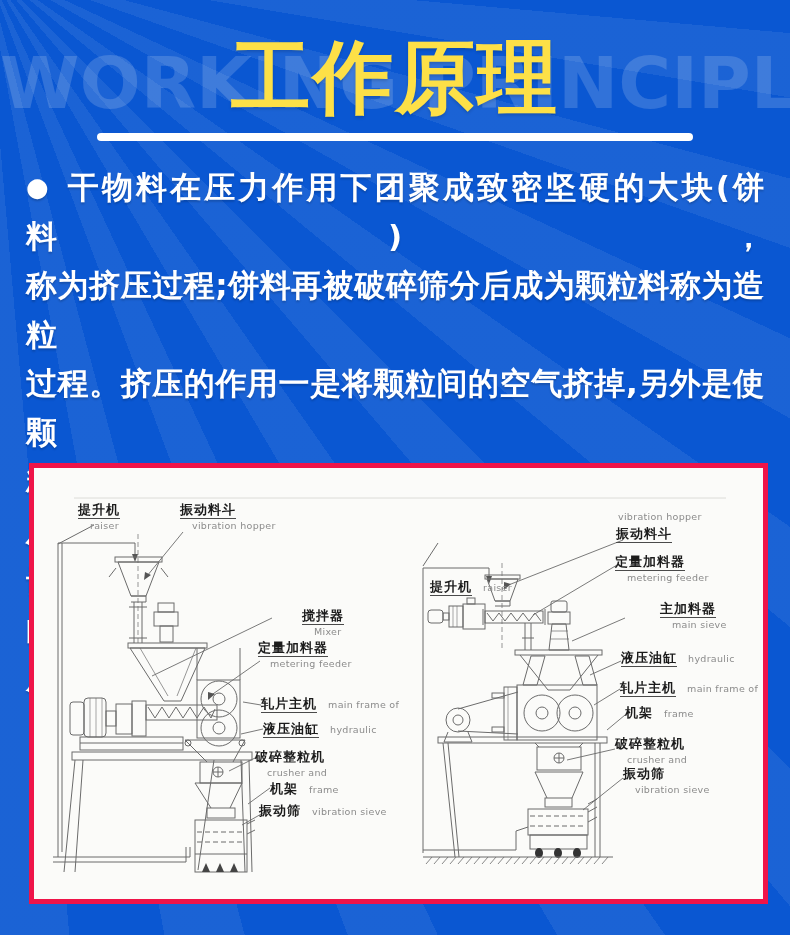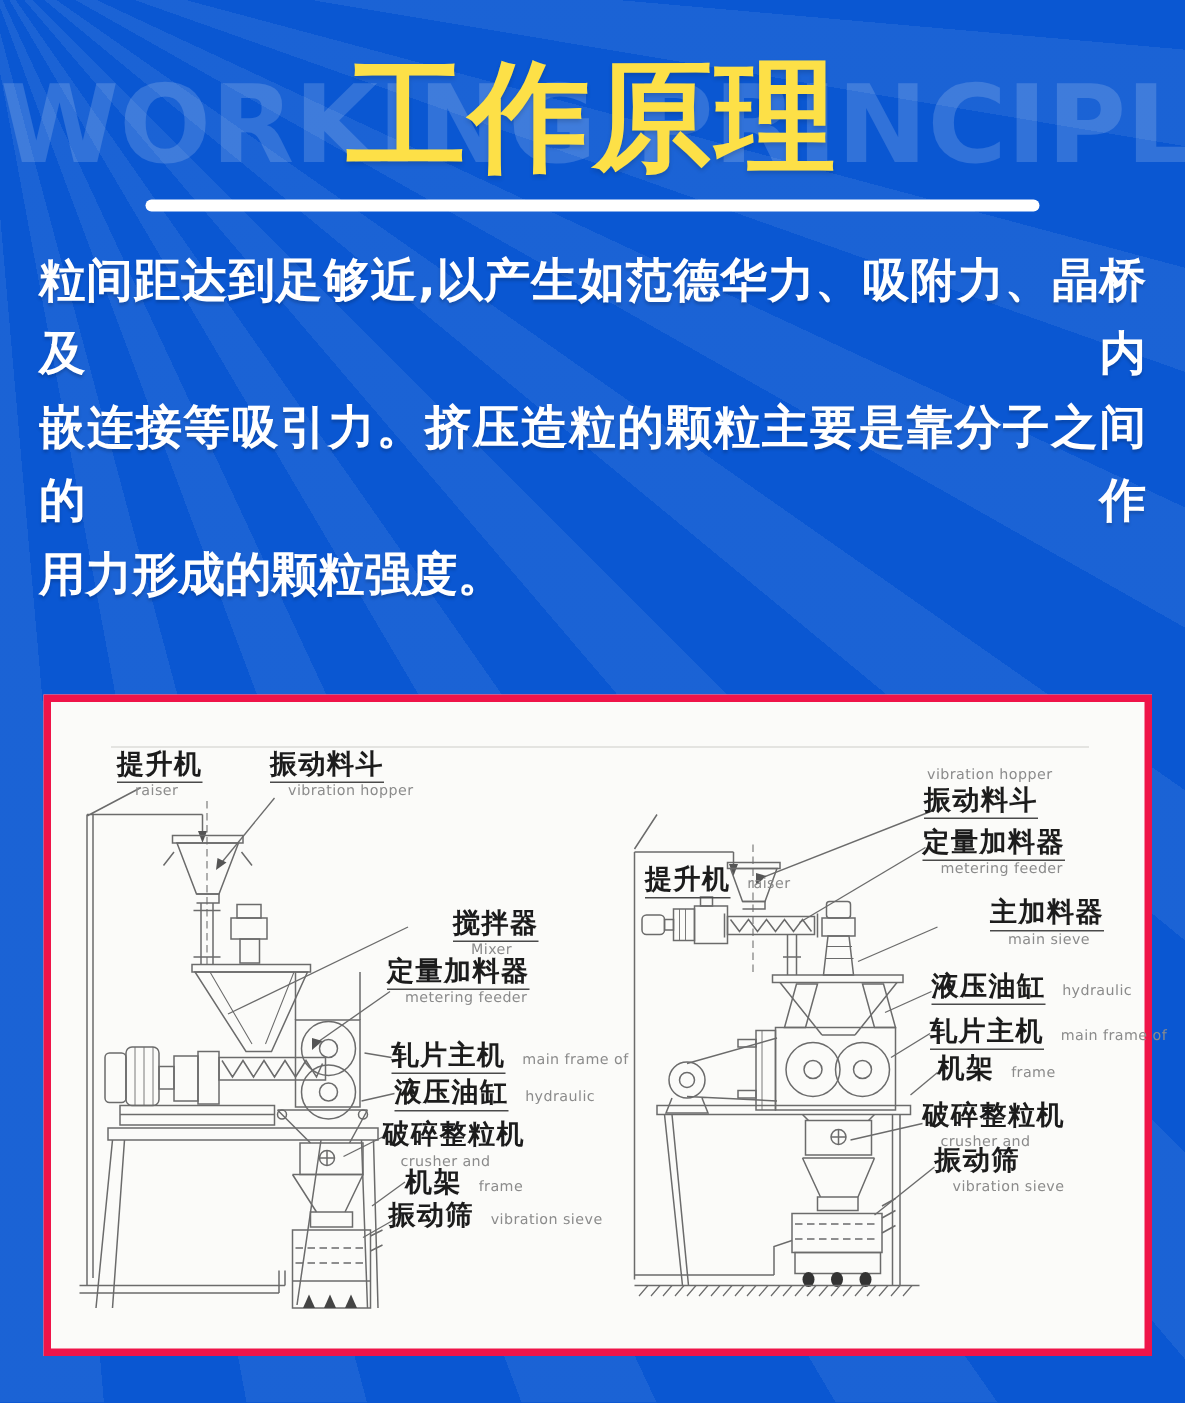--- a/index.html
+++ b/index.html
@@ -34,37 +34,40 @@
   }
   .intro .line{width:100%;text-align:justify;text-align-last:justify;text-shadow:0 2px 2px rgba(0,0,0,0.18);}
   .intro .line.last{text-align-last:left;}
   .intro .bullet{font-size:26px;margin-right:16px;vertical-align:2px;}
   .diagram-box{
     position:absolute;left:29px;top:463px;width:739px;height:441px;
     background:#fbfbf9;border:5px solid #ef1449;box-sizing:border-box;
   }
   .diagram-box svg{position:absolute;left:0;top:0;}
   .lbl{position:absolute;white-space:nowrap;line-height:1.1;}
-  .lbl .cn{font-size:18px;font-weight:800;color:#1c1c1c;letter-spacing:1px;}
+  .lbl .cn{font-size:13px;font-weight:800;color:#1c1c1c;letter-spacing:1px;}
   .lbl .cn.u{border-bottom:1.5px solid #4a4a4a;padding-bottom:1px;}
   .lbl .en{font-size:9.5px;color:#8b8b8b;font-weight:400;letter-spacing:0.3px;}
   .lbl .en.blk{display:block;margin-left:12px;margin-top:3px;}
   .lbl .en.abv{display:block;margin-left:2px;margin-bottom:2px;}
   .lbl .en.inl{margin-left:6px;}
 </style>
 </head>
 <body>
 
 <div class="rays"></div>
 
 <div class="watermark">WORKING PRINCIPLE</div>
 <div class="title">工作原理</div>
 <div class="title-underline"></div>
 
 <div class="intro">
+  <div class="line"><span class="bullet">●</span><span>干物料在压力作用下团聚成致密坚硬的大块(饼料)，</span></div>
+  <div class="line">称为挤压过程;饼料再被破碎筛分后成为颗粒料称为造粒</div>
+  <div class="line">过程。挤压的作用一是将颗粒间的空气挤掉,另外是使颗</div>
   <div class="line">粒间距达到足够近,以产生如范德华力、吸附力、晶桥及内</div>
   <div class="line">嵌连接等吸引力。挤压造粒的颗粒主要是靠分子之间的作</div>
   <div class="line last">用力形成的颗粒强度。</div>
 </div>
 
 <div class="diagram-box">
   <svg width="729" height="431" viewBox="0 0 729 431">
     <g stroke="#6b6b6b" stroke-width="1" fill="none">
 
       <path d="M40,30 H692" stroke="#dcdcd8"></path>

